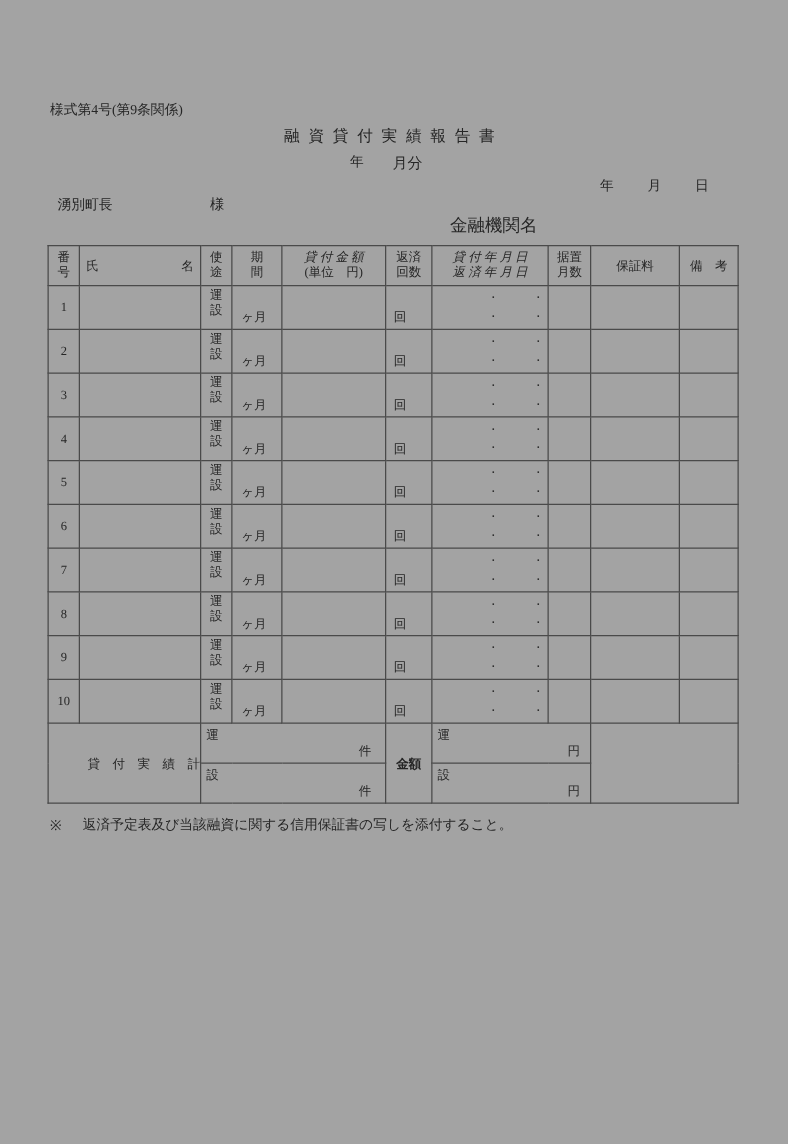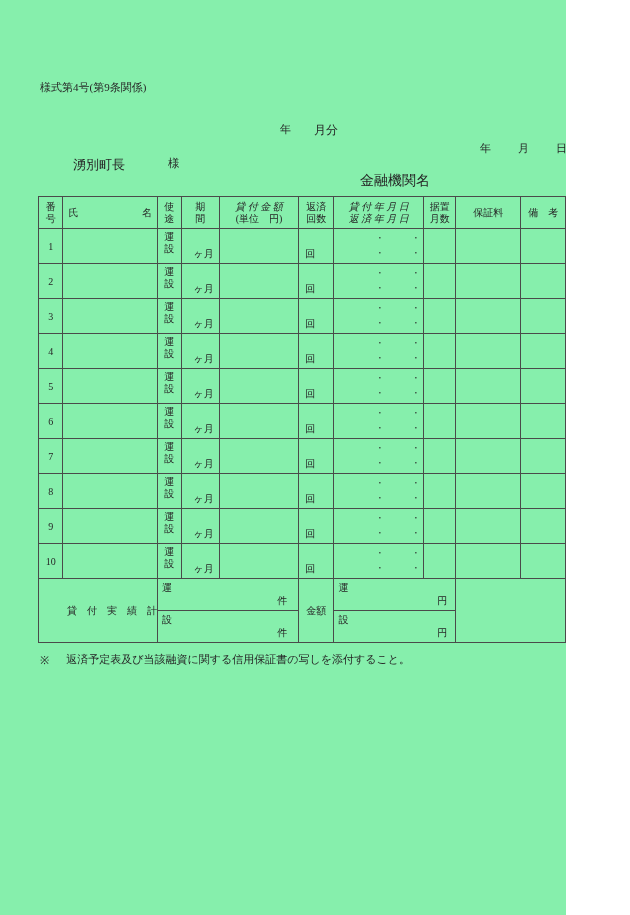--- a/index.html
+++ b/index.html
@@ -1,76 +1,77 @@
 <!DOCTYPE html>
 <html><head>
 <meta charset="utf-8">
 <style>
   html,body { margin:0; padding:0; }
   .page {
     position: relative;
-    width: 566px;
+    width: 630px;
     height: 915px;
-    background: #86efac;
+    background: #a3a3a3;
     font-family: "Liberation Serif", "DejaVu Serif", serif;
     color: #262626;
     overflow: hidden;
   }
   .abs { position: absolute; }
   .form-number { left: 40px; top: 80px; font-size: 11px; }
   .doc-title { left: 0; right: 0; top: 101px; text-align: center; font-size: 12.5px; letter-spacing: 7px; }
   .subtitle-year { left: 280px; top: 122px; font-size: 11px; }
   .subtitle-month { left: 314px; top: 122px; font-size: 12px; }
   .date-line span { position: absolute; top: 0; font-size: 11px; }
   .date-line { left: 0; top: 141px; width: 630px; height: 16px; }
   .date-y { left: 480px; } .date-m { left: 518px; } .date-d { left: 556px; }
-  .addr-name { left: 73px; top: 156px; font-size: 13px; }
+  .addr-name { left: 46px; top: 156px; font-size: 11px; }
   .addr-hono { left: 168px; top: 156px; font-size: 11.5px; }
   .institution { left: 360px; top: 172px; font-size: 14px; }
 
   table.main {
     position: absolute; left: 38px; top: 196px;
     border-collapse: collapse; table-layout: fixed;
   }
   table.main td { border: 1px solid #4a4a4a; padding: 0; font-size: 10px; overflow: hidden; }
 
   tr.hdr { height: 32px; }
   td.hc { text-align: center; vertical-align: middle; }
   .stack { display: flex; flex-direction: column; align-items: center; justify-content: center; line-height: 12px; }
   .name-hdr { display: flex; justify-content: space-between; padding: 0 5px; }
   .hdr-sp { letter-spacing: 0px; white-space: pre; font-style: italic; }
 
   tr.row { height: 34px; }
   td.c-num { text-align: center; vertical-align: middle; font-size: 10px; }
   td.c-usage { vertical-align: top; }
   .usage-stack { display: flex; flex-direction: column; align-items: center; padding-top: 2px; line-height: 11.5px; }
-  td.c-period { vertical-align: bottom; text-align: center; }
+  td.c-period { vertical-align: bottom; text-align: left; }
   td.c-period span { display: inline-block; padding-bottom: 2px; margin-left: 7px; }
   td.c-times { vertical-align: bottom; text-align: left; }
   td.c-times span { display: inline-block; padding-left: 6px; padding-bottom: 2px; }
   td.c-dates { vertical-align: top; }
   .dates-wrap { display: flex; flex-direction: column; justify-content: space-evenly; align-items: flex-end; height: 34px; padding-right: 3px; box-sizing: border-box; font-size: 9px; white-space: pre; }
 
   tr.sum { height: 32px; }
   td.sum-label { text-align: right; vertical-align: middle; font-size: 11px; white-space: pre; }
   td.split { position: relative; }
   td.split .tl { position: absolute; top: 2px; left: 4px; font-size: 10px; }
   td.split .br { position: absolute; bottom: 2px; right: 11px; font-size: 10px; }
   td.split .br-yen { right: 8px; }
-  td.sum-amount { text-align: center; vertical-align: middle; font-size: 10.5px; }
+  td.sum-amount { text-align: center; vertical-align: middle; font-size: 10.5px; font-weight: bold; }
 
   .note { left: 40px; top: 652px; font-size: 11px; display: flex; }
   .note .mark { margin-right: 17px; }
 </style>
 </head>
 <body>
 
 <div class="page">
 
   <div class="abs form-number">様式第4号(第9条関係)</div>
+  <div class="abs doc-title">融資貸付実績報告書</div>
   <div class="abs subtitle-year">年</div>
   <div class="abs subtitle-month">月分</div>
 
   <div class="abs date-line">
     <span class="date-y">年</span>
     <span class="date-m">月</span>
     <span class="date-d">日</span>
   </div>
 
   <div class="abs addr-name">湧別町長</div>

